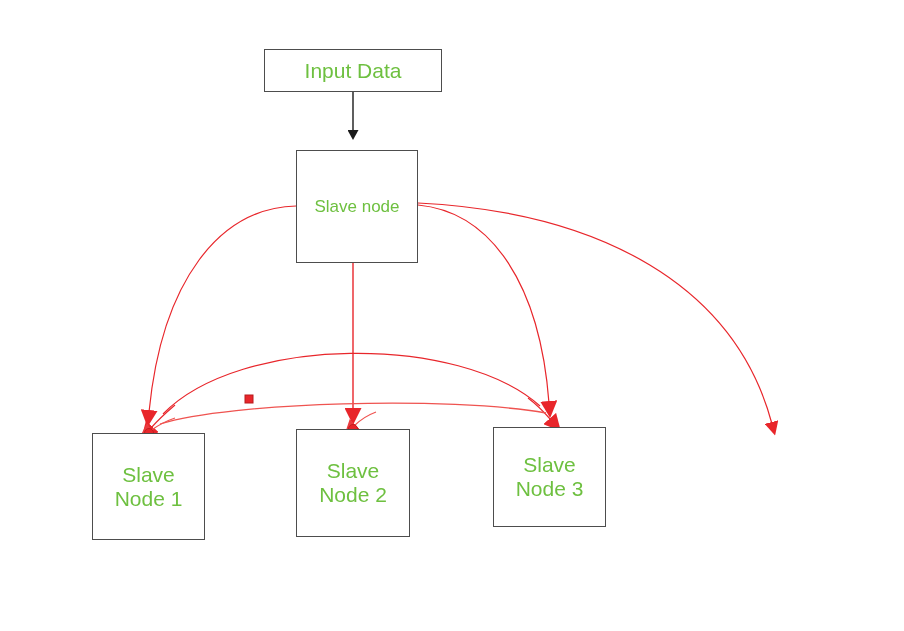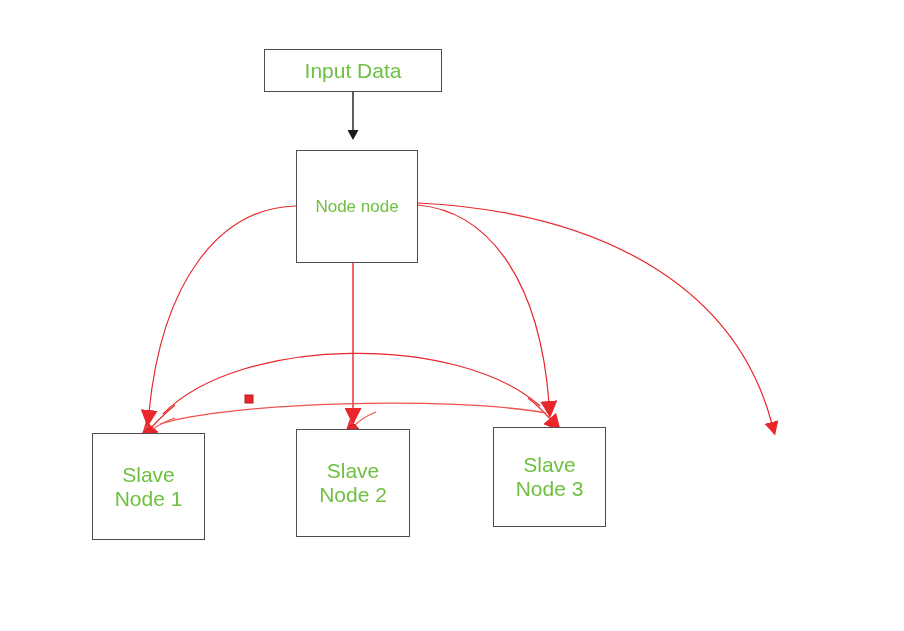--- a/index.html
+++ b/index.html
@@ -105,21 +105,21 @@
     <circle cx="149" cy="433" r="4.5" fill="#e8262b" stroke="#c41d20" stroke-width="1"></circle>
     <circle cx="353" cy="429" r="4.5" fill="#e8262b" stroke="#c41d20" stroke-width="1"></circle>
     <rect x="245" y="395" width="8" height="8" fill="#e8262b" stroke="#b81a1d" stroke-width="1"></rect>
   </svg>
 
   <div class="node" style="left:264px; top:49px; width:178px; height:43px; font-size:21px;">
     <span class="node-label">Input Data</span>
   </div>
 
   <div class="node" style="left:296px; top:150px; width:122px; height:113px; font-size:17px;">
-    <span class="node-label">Node node</span>
+    <span class="node-label">Slave node</span>
   </div>
 
   <div class="node" style="left:92px; top:433px; width:113px; height:107px; font-size:21px;">
     <span class="node-label">Slave
 Node 1</span>
   </div>
 
   <div class="node" style="left:296px; top:429px; width:114px; height:108px; font-size:21px;">
     <span class="node-label">Slave
 Node 2</span>

